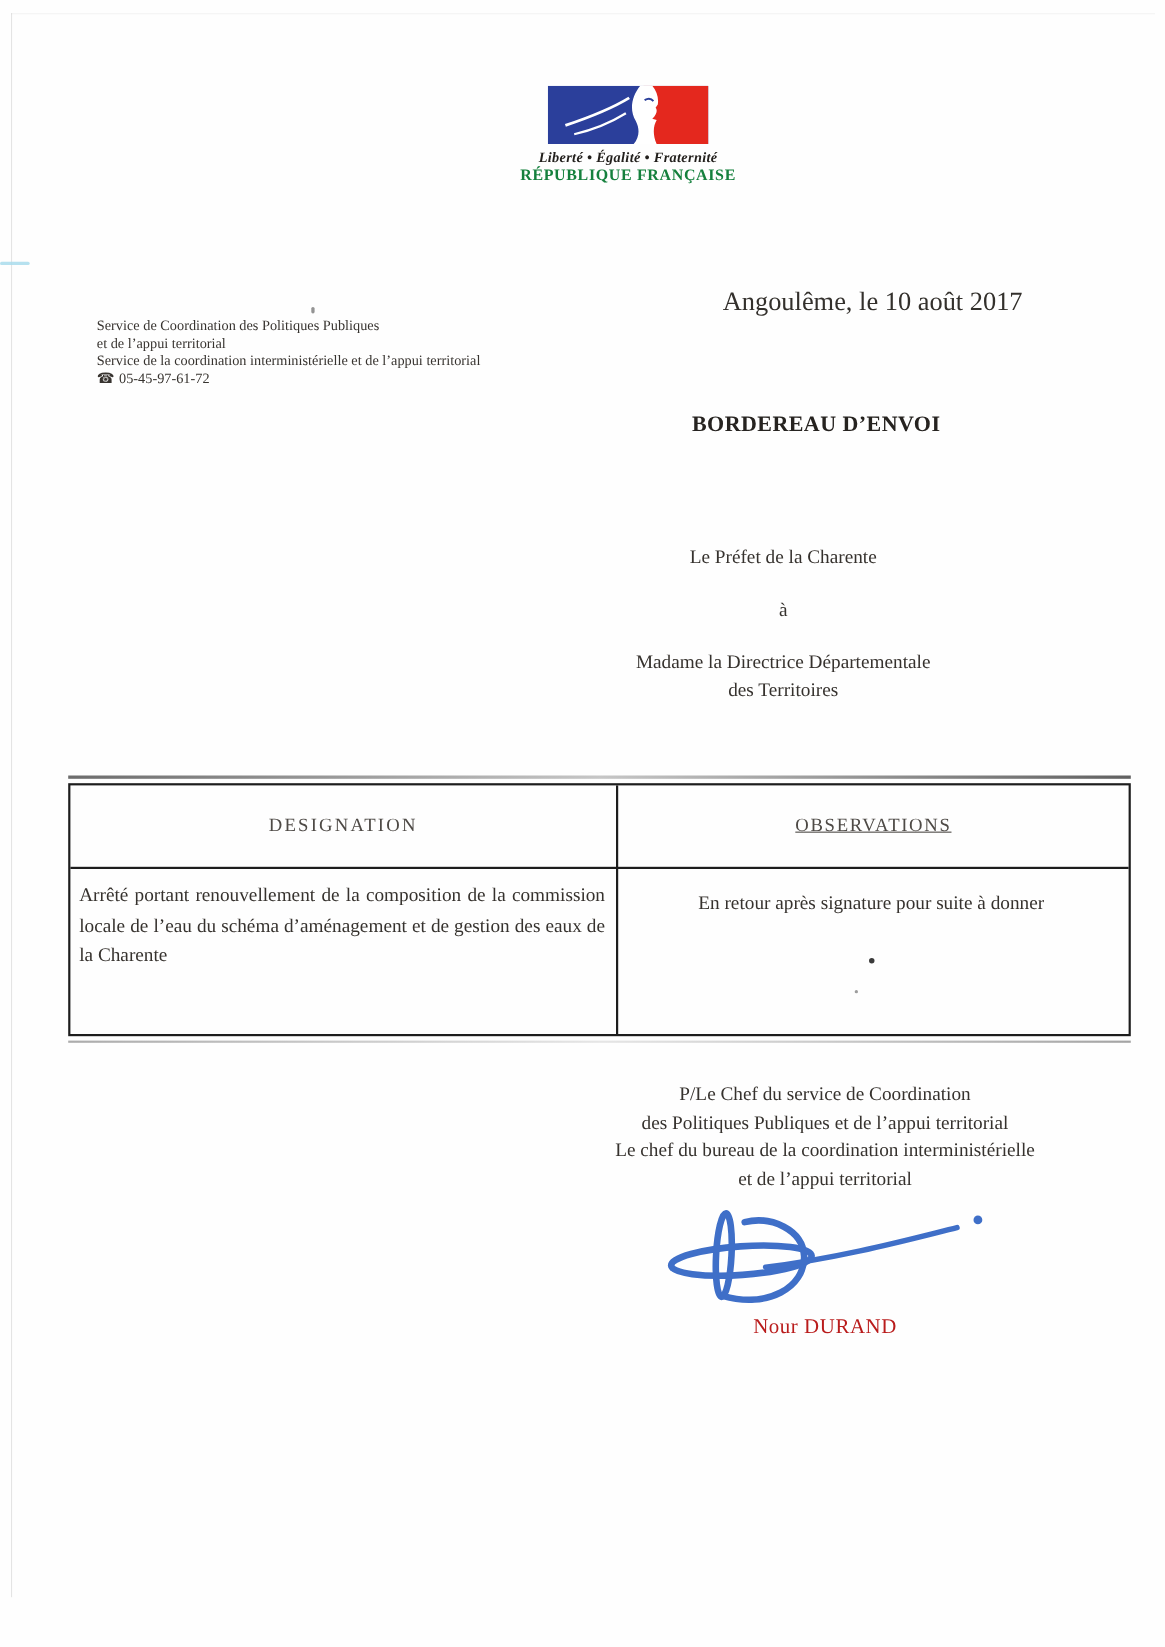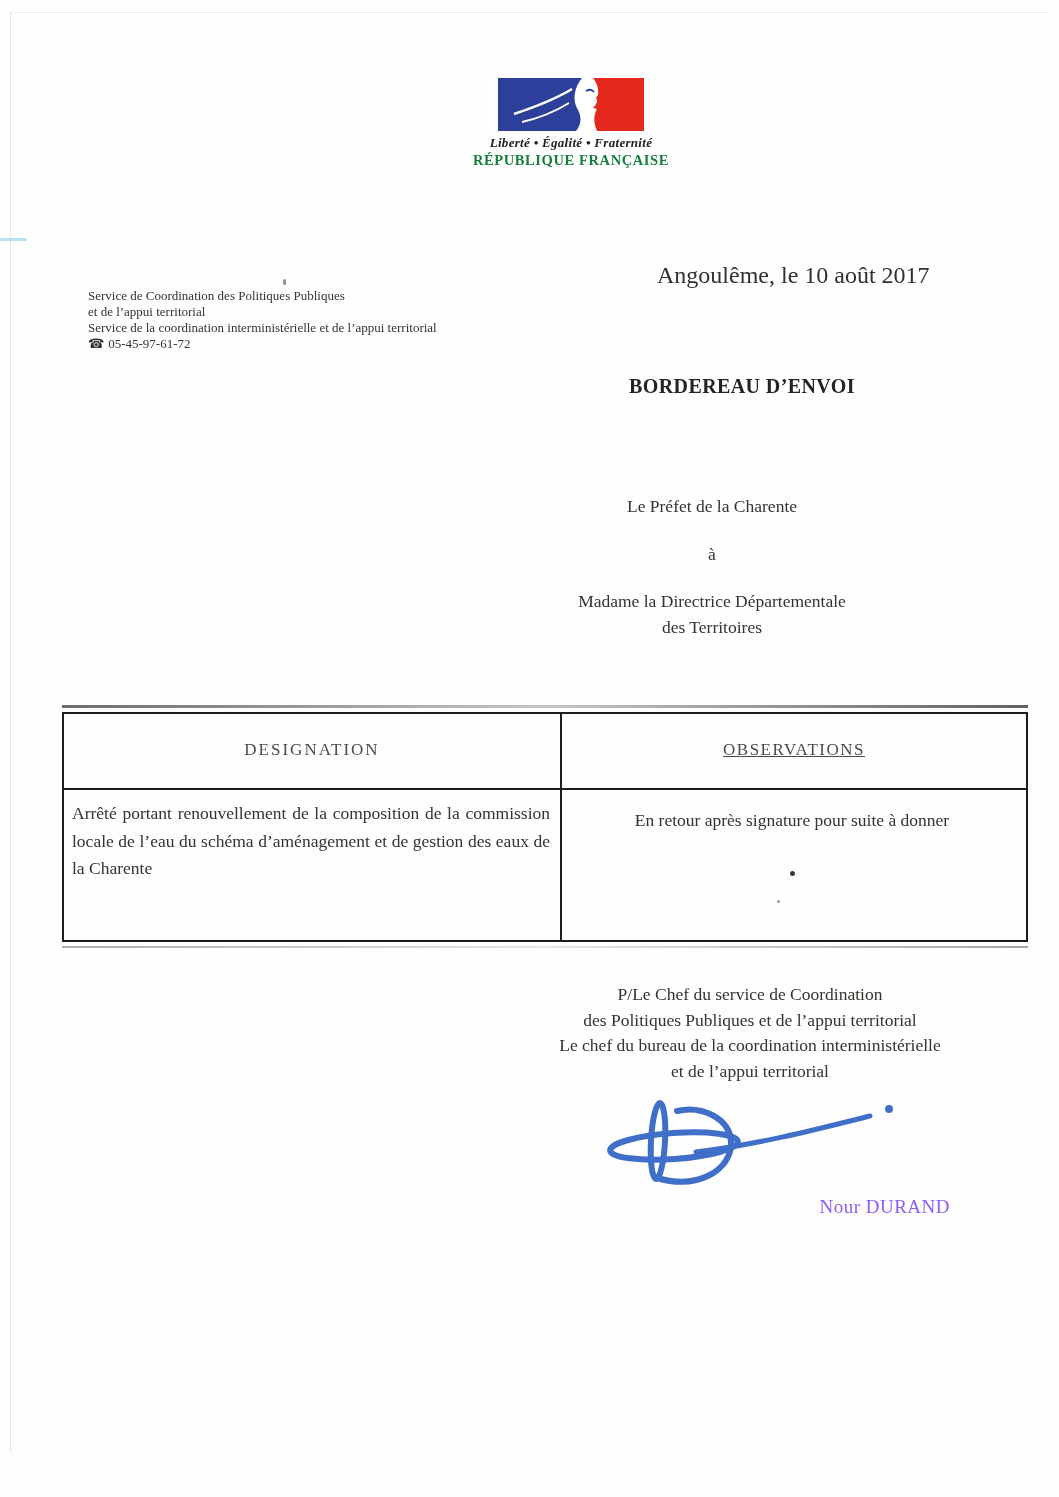--- a/index.html
+++ b/index.html
@@ -54,22 +54,22 @@
                  font-size:17px; letter-spacing:1.5px; color:#4e4a46;text-decoration:underline; }
   .btable .td1 { position:absolute; left:8px; width:478px; top:86px; text-align:justify;
                  font-size:17.5px; line-height:27.5px; color:#36322e; }
   .btable .td2 { position:absolute; left:498px; right:4px; top:96px; text-align:center;
                  font-size:17.5px; color:#36322e; }
 
   
   .signoff { position:absolute; left:420px; top:982px; width:660px; text-align:center;
              font-size:17.5px; line-height:25.5px; color:#36322e; }
   .signature-svg { position:absolute; left:598px; top:1092px; }
-  .sig-name { position:absolute; left:550px; top:1196px; width:400px; text-align:right;
-              font-size:19px; letter-spacing:.5px; color:#8b5cf6; }
+  .sig-name { position:absolute; left:550px; top:1196px; width:400px; text-align:center;
+              font-size:19px; letter-spacing:.5px; color:#b91c1c; }
 </style>
 </head>
 <body>
 
 <div class="page">
 
   <div class="edge-left"></div>
   <div class="edge-top"></div>
   <div class="blue-streak"></div>
   <div class="mark-apostrophe"></div>

